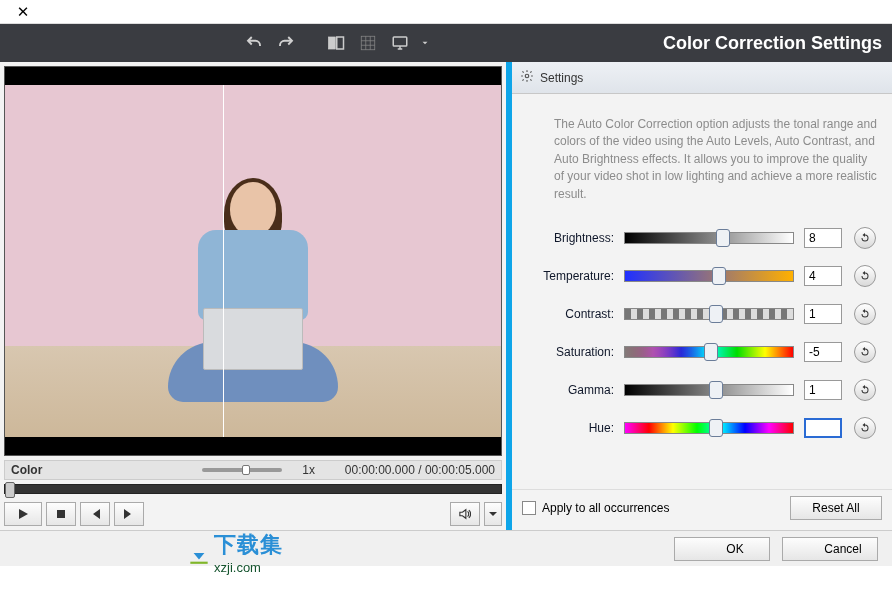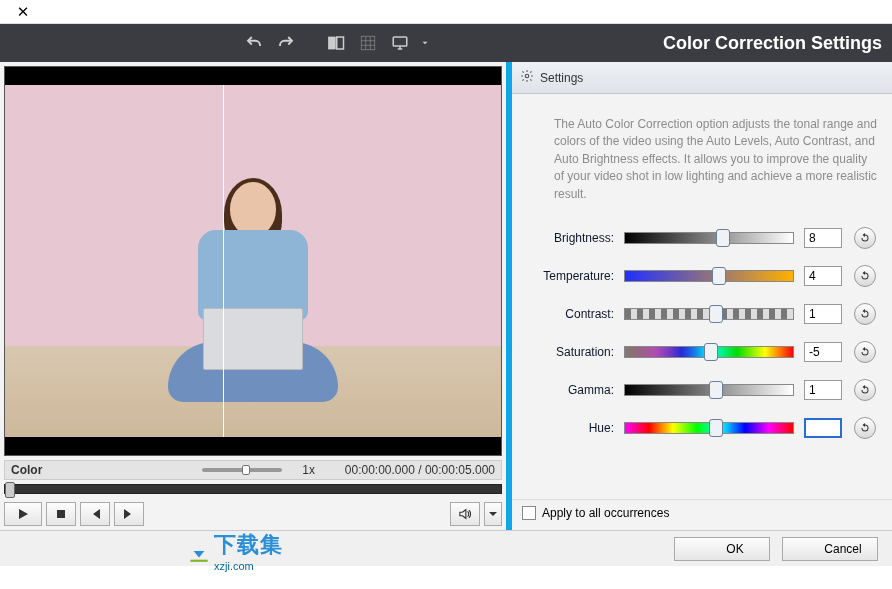--- a/index.html
+++ b/index.html
@@ -77,21 +77,21 @@
 
 .botrow { display:flex; align-items:center; padding:6px 10px 10px 10px; border-top:1px solid #ddd; }
 .botrow .spacer { flex:1; }
 .stdbtn { min-width:92px; height:24px; border:1px solid #aaa; background:linear-gradient(#fdfdfd,#e6e6e6); padding:0 14px; cursor:pointer; }
 
 .footer { height:36px; border-top:1px solid #ccc; display:flex; align-items:center; justify-content:flex-end; gap:12px; padding:0 14px; background:#f0f0f0;}
 .footer .stdbtn { min-width:96px;padding-left:40px; }
 
 .watermark { position:absolute; left:186px; top:530px; display:flex; align-items:center; gap:2px; pointer-events:none; }
 .watermark .wmtxt1 { color:#2a8fd6; font-size:22px; font-weight:700; letter-spacing:1px;}
-.watermark .wmtxt2 { color:#0369a1; font-size:11px; }
+.watermark .wmtxt2 { color:#14532d; font-size:13px; }
 .wm-arrow { width:26px; height:26px; }
 </style>
 </head>
 <body>
 
 <div class="titlebar">
   <span class="close">✕</span>
 </div>
 
 <div class="toolbar">
@@ -282,20 +282,21 @@
             <svg viewBox="0 0 24 24">
               <path d="M12 5V2L7 6l5 4V7a5 5 0 11-5 5H5a7 7 0 107-7z"></path>
             </svg>
           </div>
       </div>
     </div>
     <div class="botrow">
       <span class="chk"></span>
       <span style="margin-left:6px">Apply to all occurrences</span>
       <div class="spacer"></div>
+      <button class="stdbtn">Reset All</button>
     </div>
   </div>
 </div>
 
 <div class="footer">
   <button class="stdbtn">OK</button>
   <button class="stdbtn">Cancel</button>
 </div>
 
 <div class="watermark">

